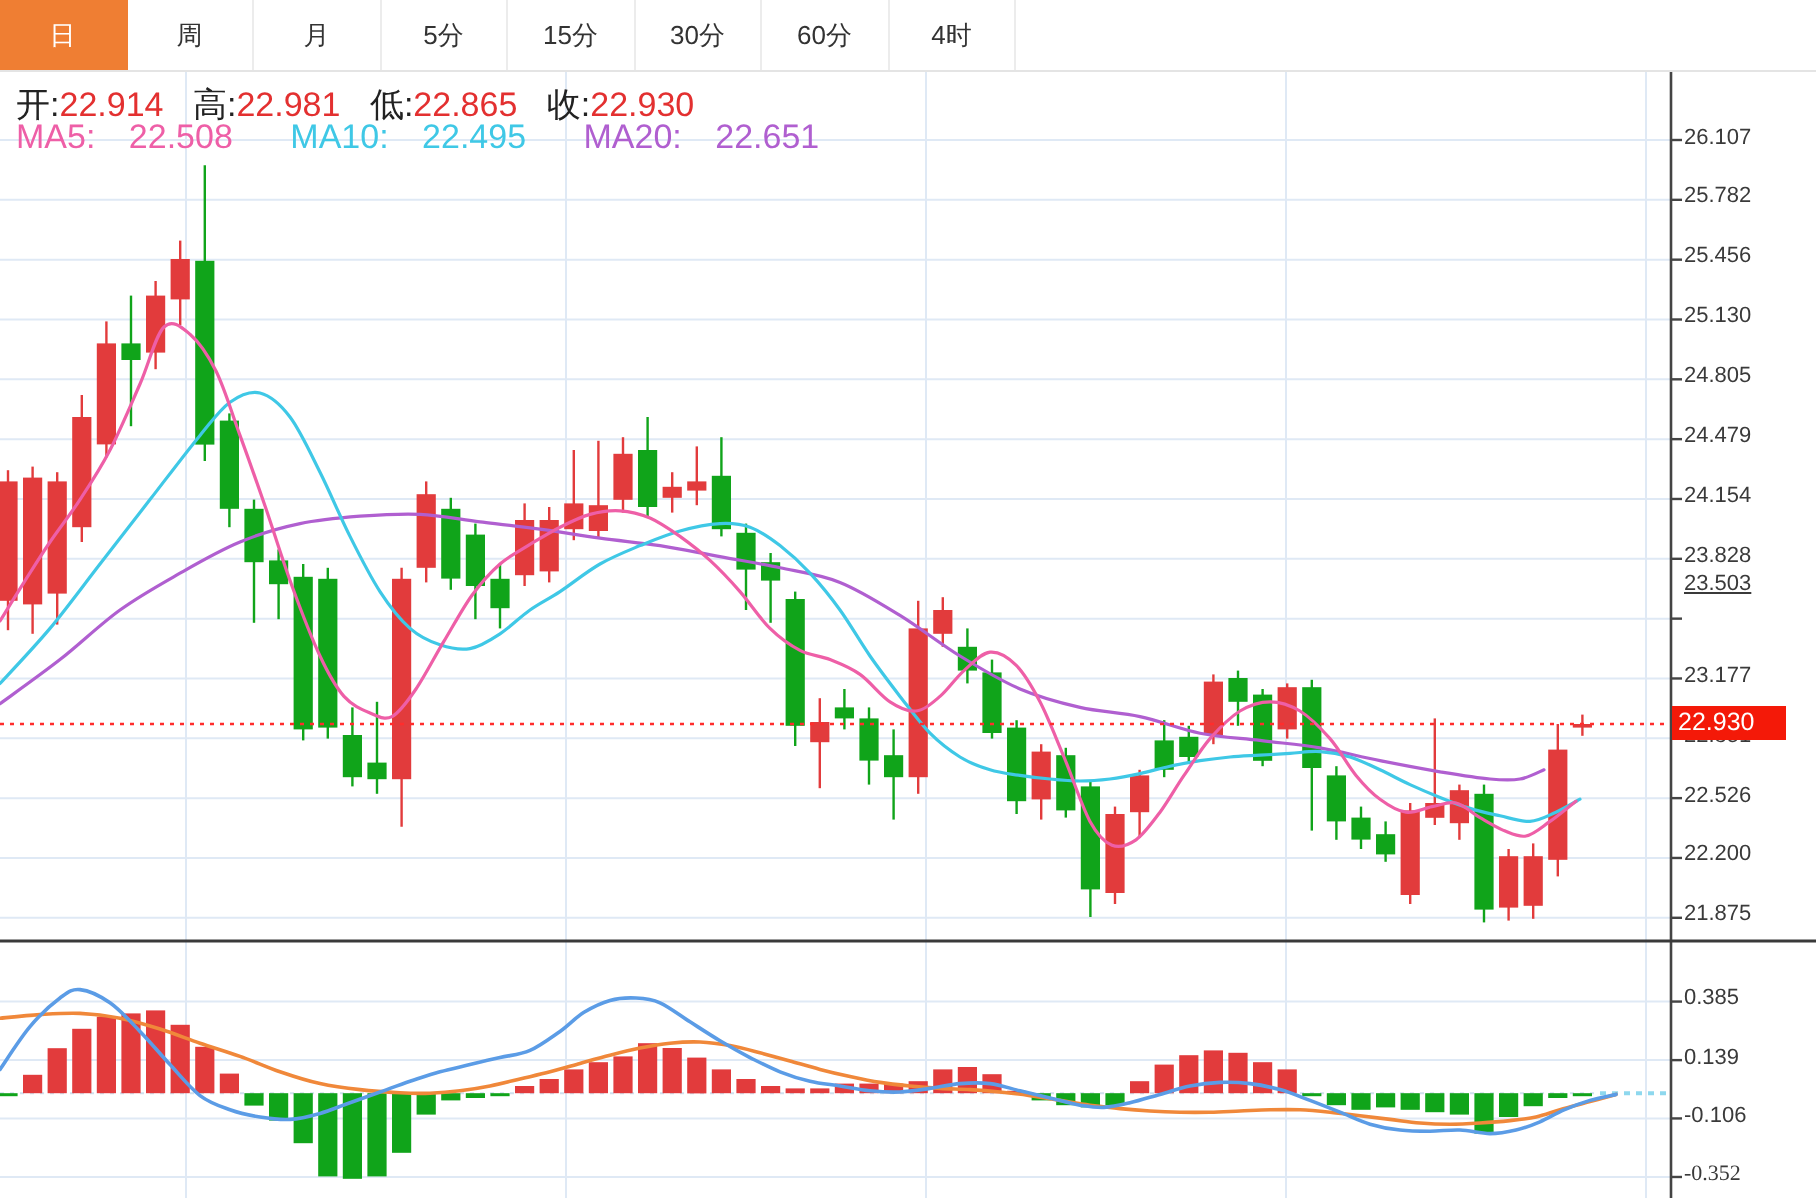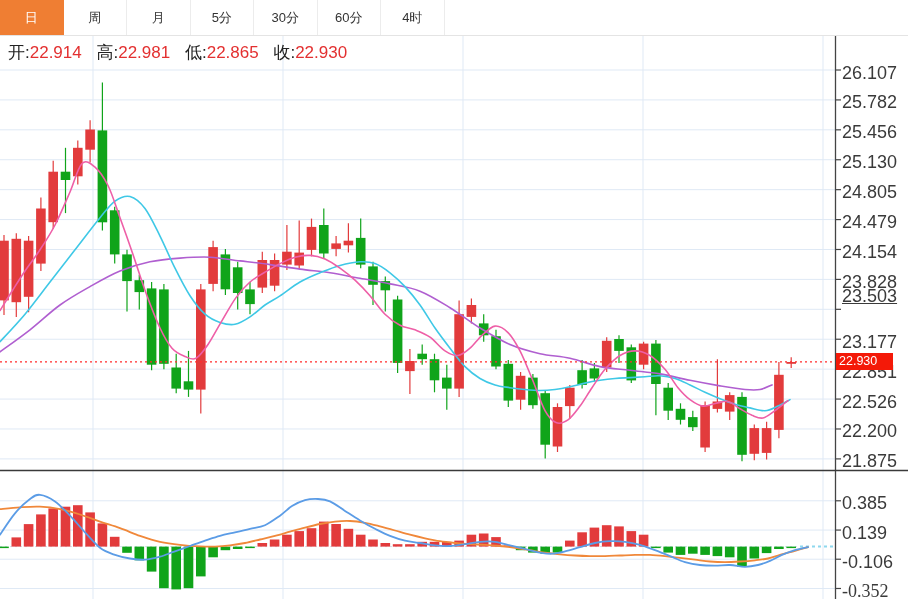--- a/index.html
+++ b/index.html
@@ -18,35 +18,36 @@
 
   
   .hdr{position:absolute;z-index:20;font-size:17px;white-space:nowrap;letter-spacing:0;}
   #ohlc-header{left:8px;top:41px;color:#222;}
   #ohlc-header .val{color:#e33030;margin-right:10px;}
   #ma-header{left:8px;top:59px;}
   #ma-header span{margin-right:12px;}
   #macd-header{left:14px;top:474px;}
   #macd-header span{margin-right:14px;}
 
-  .axis-label{position:absolute;left:842px;font-size:18px;color:#3a3a3a;z-index:10;
+  .axis-label{position:absolute;left:842px;font-size:11px;color:#3a3a3a;z-index:10;
               white-space:nowrap;}
   #price-badge{position:absolute;left:836px;width:54px;height:17px;background:#f41908;color:#fff;
                font-size:12.5px;line-height:17px;padding-left:3px;z-index:15;}
 </style>
 </head>
 <body>
 
 <div id="app">
 
   <div id="tabbar">
       <div class="tab active">日</div>
       <div class="tab">周</div>
       <div class="tab">月</div>
       <div class="tab">5分</div>
+      <div class="tab">15分</div>
       <div class="tab">30分</div>
       <div class="tab">60分</div>
       <div class="tab">4时</div>
     </div>
 
   <svg id="chart-svg" width="908" height="599">
       <line x1="0" y1="70" x2="835" y2="70" stroke="#dfe9f5" stroke-width="1"></line>
       <line x1="0" y1="99.91499999999999" x2="835" y2="99.91499999999999" stroke="#dfe9f5" stroke-width="1"></line>
       <line x1="0" y1="129.82999999999998" x2="835" y2="129.82999999999998" stroke="#dfe9f5" stroke-width="1"></line>
       <line x1="0" y1="159.745" x2="835" y2="159.745" stroke="#dfe9f5" stroke-width="1"></line>
@@ -294,20 +295,25 @@
       <line x1="835.5" y1="588.488" x2="841" y2="588.488" stroke="#444444" stroke-width="1.2"></line>
     </svg>
 
   <div id="ohlc-header" class="hdr">
     <span>开:</span><span class="val">22.914</span>
     <span>高:</span><span class="val">22.981</span>
     <span>低:</span><span class="val">22.865</span>
     <span>收:</span><span class="val">22.930</span>
   </div>
 
+  <div id="ma-header" class="hdr">
+    <span style="color:#ee5fa7"><span>MA5:</span> <span>22.508</span></span>
+    <span style="color:#3fc8e6"><span>MA10:</span> <span>22.495</span></span>
+    <span style="color:#b05fd0"><span>MA20:</span> <span>22.651</span></span>
+  </div>
 
 
   <div id="axis-labels">
       <div class="axis-label" style="top: 62.5px;">26.107</div>
       <div class="axis-label" style="top: 92.415px;">25.782</div>
       <div class="axis-label" style="top: 122.33px;">25.456</div>
       <div class="axis-label" style="top: 152.245px;">25.130</div>
       <div class="axis-label" style="top: 182.16px;">24.805</div>
       <div class="axis-label" style="top: 212.075px;">24.479</div>
       <div class="axis-label" style="top: 241.99px;">24.154</div>

